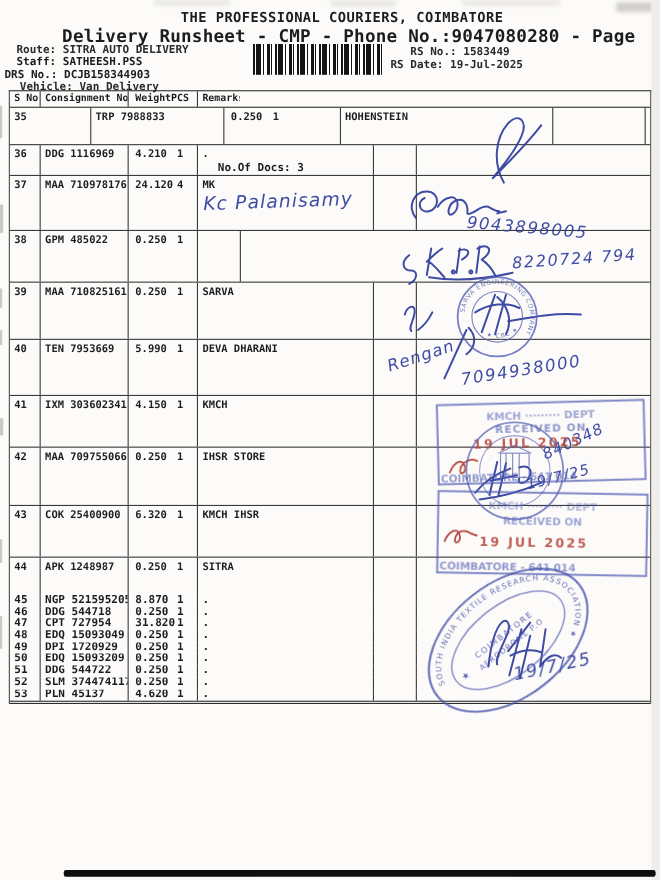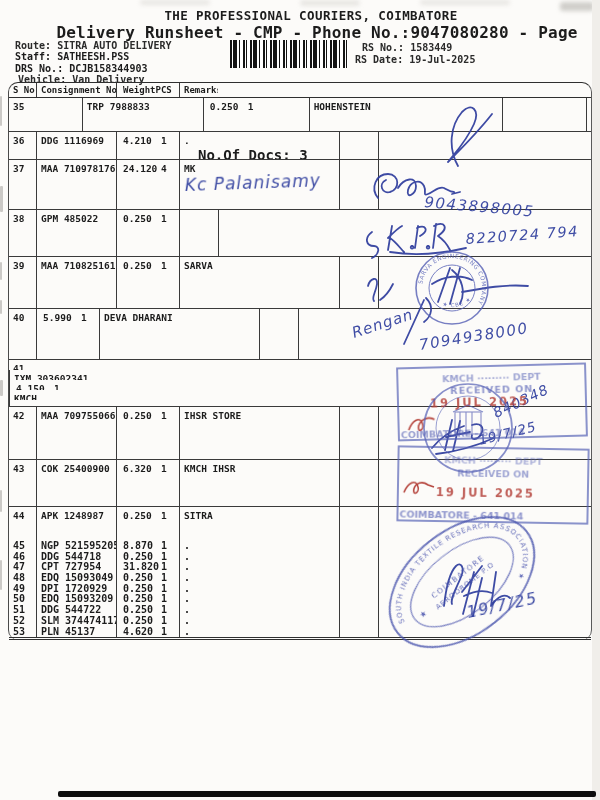--- a/index.html
+++ b/index.html
@@ -9,36 +9,36 @@
   
   .title{top:8px;left:0;width:588px;text-align:center;padding-left:34px;box-sizing:border-box;
          font-size:12.5px;font-weight:bold;letter-spacing:.4px;}
   .subtitle{top:23px;left:0;width:600px;text-align:center;padding-left:34px;box-sizing:border-box;
          font-size:16px;font-weight:bold;letter-spacing:.2px;}
   .fld{font-size:10px;font-weight:bold;white-space:pre;}
   .fld.light{font-weight:bold;color:#2a2a2a;}
   .barcode{top:40px;left:230px;width:118px;height:28px;
      background:repeating-linear-gradient(90deg,#141414 0 2px,#fff 2px 3px,#141414 3px 7px,#fff 7px 9px,#141414 9px 10px,#fff 10px 13px,#141414 13px 15px,#fff 15px 16px,#141414 16px 17px,#fff 17px 20px);}
   
-  .tbl{top:82px;left:8px;width:584px;border-top:1.5px solid #2f2f2f;border-left:1px solid #4a4a4a;border-right:1px solid #5a5a5a;box-sizing:border-box;background:transparent;border-radius:10px;}
+  .tbl{top:82px;left:8px;width:584px;border-top:1.5px solid #2f2f2f;border-left:1px solid #4a4a4a;border-right:1px solid #5a5a5a;box-sizing:border-box;background:transparent;}
   .thead{display:flex;height:14px;font-size:9px;font-weight:bold;border-bottom:1px solid #2f2f2f;}
   .thead .c{padding-top:2px;}
   .row{display:flex;border-top:1px solid #3a3a3a;font-size:9.5px;font-weight:bold;box-sizing:border-box;}
   .row:first-child{border-top:none;gap:48px;}
   .row.compact{height:10.7px;border-top:none;font-size:10px;line-height:10.4px;}
   .row.compact .c{padding-top:0;}
   .c{box-sizing:border-box;border-left:1px solid #3a3a3a;padding:3px 0 0 4px;overflow:hidden;white-space:pre;}
   .c:first-child{border-left:none;}
   .sno{width:27px;}
   .cons{width:80px;}
   .wp{width:63px;display:flex;padding-left:6px;}
   .wp .w{width:38px;display:inline-block;}
   .wp .p{display:inline-block;}
   .det{width:160px;}
-  .det .note{display:block;font-size:14px;font-weight:bold;padding-left:14px;margin-top:1px;}
+  .det .note{display:block;font-size:10px;font-weight:bold;padding-left:14px;margin-top:1px;}
   .rem{width:39px;}
   .seal{flex:1;}
   .rows-wrap{border-bottom:3px double #2f2f2f;}
   
   .thead .wp{display:flex;justify-content:space-between;padding-right:10px;}
   
   .blot{background:#d8d6d1;filter:blur(2px);opacity:.55;border-radius:3px;}
   .edgemark{background:#6f6d68;opacity:.35;border-radius:1px;}
   .rightshade{top:0;left:592px;width:8px;height:800px;background:#f0eeea;}
   .botbar{top:791px;left:58px;width:538px;height:6px;background:#0e0e0e;border-radius:2px;}
@@ -60,26 +60,26 @@
   <div class="abs edgemark" style="top:380px;left:0;width:3px;height:16px"></div>
   <div class="abs edgemark" style="top:490px;left:0;width:2px;height:22px"></div>
   <div class="abs edgemark" style="top:560px;left:0;width:2px;height:30px"></div>
   <div class="abs rightshade"></div>
 
   <div class="abs title">THE PROFESSIONAL COURIERS, COIMBATORE</div>
   <div class="abs subtitle">Delivery Runsheet - CMP - Phone No.:9047080280 - Page No.:3</div>
 
   <div class="abs fld light" style="top:40px;left:15px">Route: SITRA AUTO DELIVERY</div>
   <div class="abs fld" style="top:51px;left:15px">Staff: SATHEESH.PSS</div>
-  <div class="abs fld" style="top:63px;left:15px">DRS No.: DCJB158344903</div>
+  <div class="abs fld" style="top:63px;left:4px">DRS No.: DCJB158344903</div>
   <div class="abs fld light" style="top:74px;left:18px">Vehicle: Van Delivery</div>
 
   <div class="abs barcode"></div>
 
-  <div class="abs fld light" style="top:42px;left:362px">RS No.: 1583449</div>
+  <div class="abs fld light" style="top:42px;left:373px">RS No.: 1583449</div>
   <div class="abs fld light" style="top:54px;left:355px">RS Date: 19-Jul-2025</div>
 
   <div class="abs tbl">
     <div class="thead">
       <div class="c sno">S No</div>
       <div class="c cons">Consignment No</div>
       <div class="c wp">
         <span>Weight</span>
         <span>PCS</span>
       </div>
@@ -120,26 +120,27 @@
         <div class="row" style="height: 52px;">
           <div class="c sno">39</div>
           <div class="c cons">MAA 710825161</div>
           <div class="c wp"><span class="w">0.250</span><span class="p">1</span></div>
           <div class="c det"><span>SARVA</span></div>
           <div class="c rem"></div>
           <div class="c seal"></div>
         </div>
         <div class="row" style="height: 51px;">
           <div class="c sno">40</div>
+          <div class="c cons">TEN 7953669</div>
           <div class="c wp"><span class="w">5.990</span><span class="p">1</span></div>
           <div class="c det"><span>DEVA DHARANI</span></div>
           <div class="c rem"></div>
           <div class="c seal"></div>
         </div>
-        <div class="row" style="height: 47px; flex-direction: column;">
+        <div class="row" style="height: 47px;">
           <div class="c sno">41</div>
           <div class="c cons">IXM 303602341</div>
           <div class="c wp"><span class="w">4.150</span><span class="p">1</span></div>
           <div class="c det"><span>KMCH</span></div>
           <div class="c rem"></div>
           <div class="c seal"></div>
         </div>
         <div class="row" style="height: 53px;">
           <div class="c sno">42</div>
           <div class="c cons">MAA 709755066</div>

